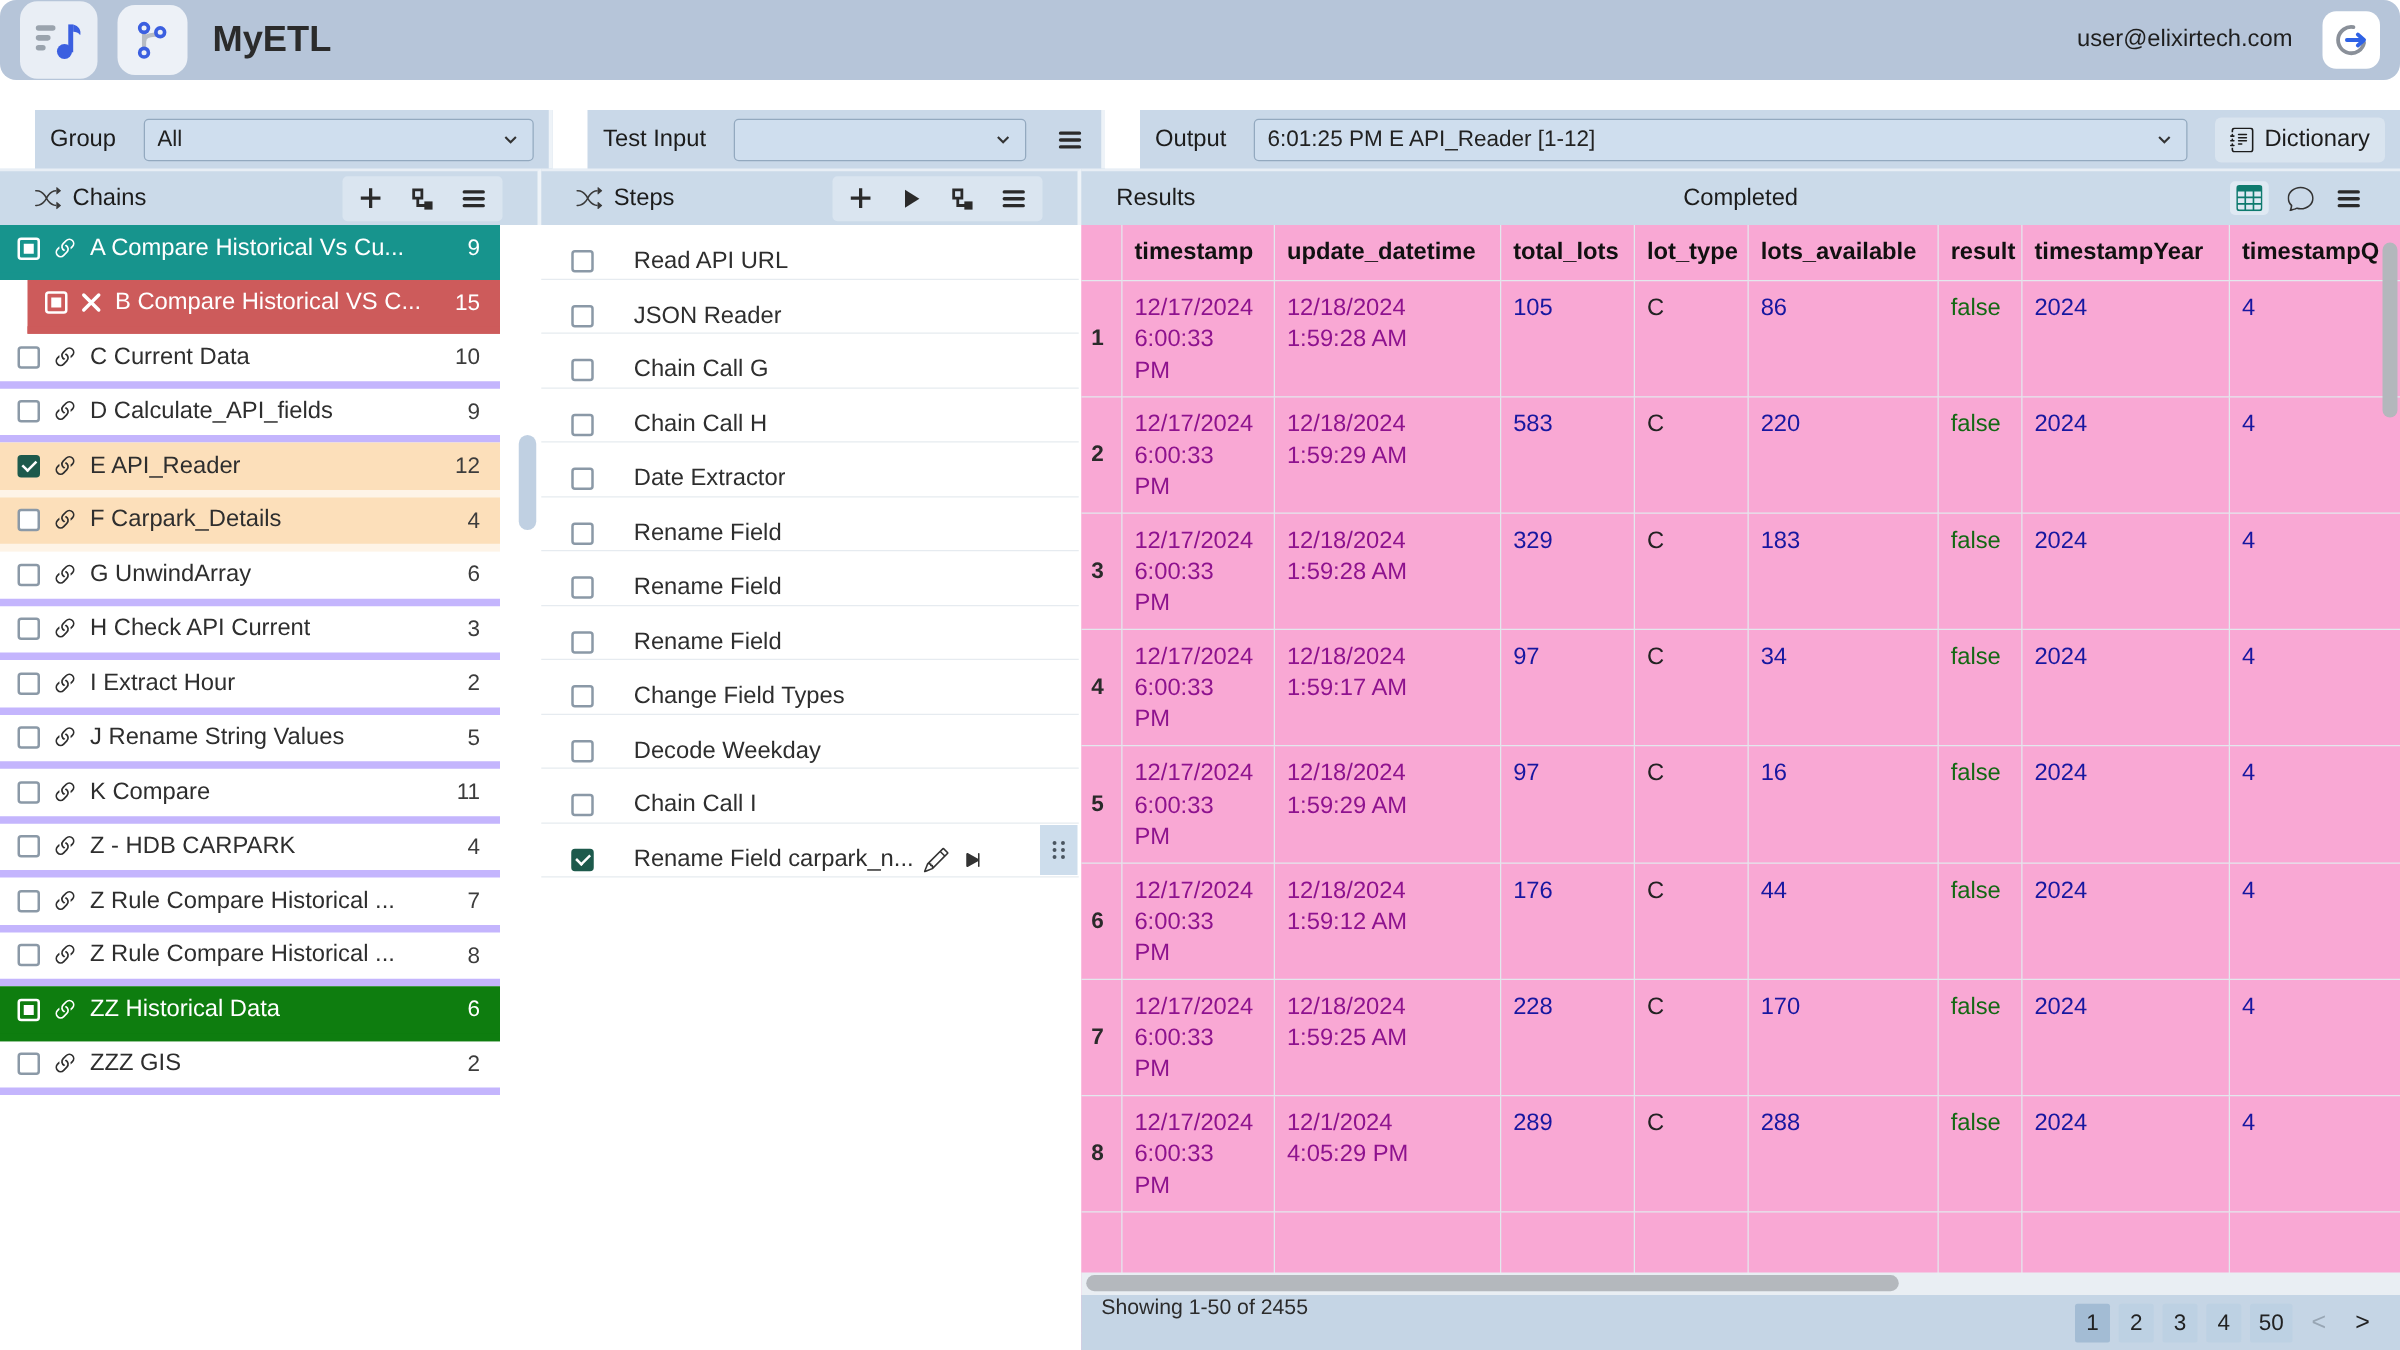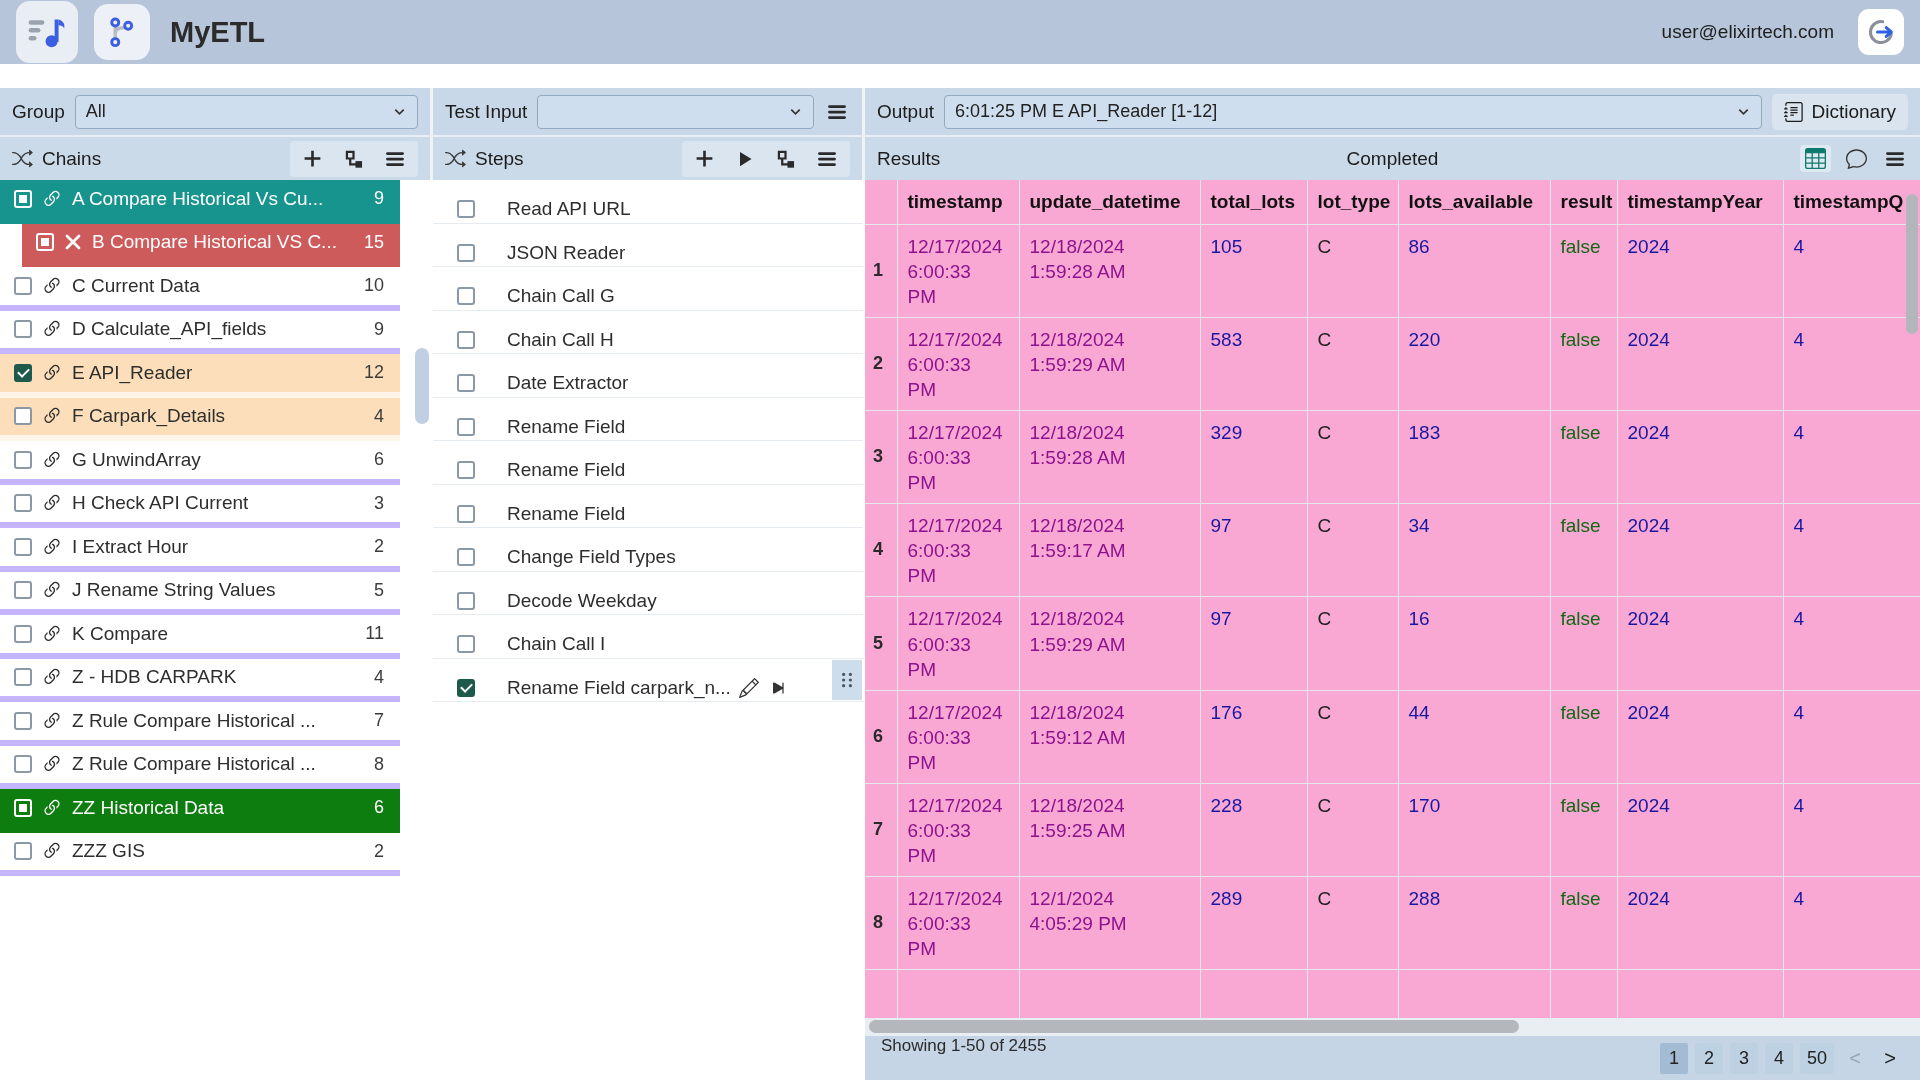--- a/index.html
+++ b/index.html
@@ -2,50 +2,50 @@
 <html style="--header-bg: #b6c5d9; --bar-bg: #c9d8e8; --phead-bg: #cbdae9; --chain-teal: #17948d; --chain-red: #cd5b5b; --chain-peach: #fcdfba; --chain-green: #0e7d0f; --check-bg: #1d5a4c; --cell-date: #8e128e; --cell-num: #1717a0; --cell-bool: #136813; --results-table-icon: #0e7a6e;"><head>
 <meta charset="utf-8">
 <style>
   * { margin:0; padding:0; box-sizing:border-box; }
   html,body { background:#9aa7b5; }
   body { font-family:"Liberation Sans", sans-serif; }
   .app { position:relative; width:1920px; height:1080px; background:#fff; overflow:hidden; color:#222; }
 
   
   .topbar { position:absolute; left:0; top:0; width:1920px; height:64px;
-            background:var(--header-bg,#b6c5d9); display:flex; align-items:center; padding:0 16px; gap:16px; }
+            background:var(--header-bg,#b6c5d9); display:flex; align-items:center; padding:0 16px; gap:16px;border-radius:13px; }
   .logo-btn { width:62px; height:62px; border-radius:14px; background:#e9eef5; border:none;
               display:flex; align-items:center; justify-content:center; }
   .logo-btn.second { width:56px; height:56px; background:#edf1f7; }
   .app-title { font-size:29px; font-weight:bold; color:#2b2b2b; margin-left:4px; }
   .spacer { flex:1; }
   .user-email { font-size:19px; color:#1e1e1e; }
   .logout-btn { width:46px; height:46px; border-radius:11px; background:#fff; border:none;
                 display:flex; align-items:center; justify-content:center; margin-left:8px; }
 
   
   .toolbar { position:absolute; top:88px; left:0; width:1920px; height:47px; display:flex; }
   .tsec { height:100%; background:var(--bar-bg,#c9d8e8); display:flex; align-items:center;
-          padding:0 12px; gap:10px; border-right:3px solid #eef3f8; }
+          padding:0 12px; gap:22px; border-right:3px solid #eef3f8;margin-left:28px; }
   .tsec.sec-group { width:433px; }
   .tsec.sec-test  { width:432px; }
   .tsec.sec-out   { width:1055px; border-right:none; }
   .tlabel { font-size:19px; color:#1c1c1c; white-space:nowrap; }
   .select { flex:1; height:34px; background:#cfdeee; border:1px solid #93a9bf; border-radius:4px;
             display:flex; align-items:center; padding:0 10px; font-size:18px; color:#222; min-width:0; }
   .select .val { white-space:nowrap; overflow:hidden; }
   .select .chev { margin-left:auto; flex:none; }
   .icon-btn { background:none; border:none; display:flex; align-items:center; justify-content:center;
               color:#2a2a2a; padding:2px; }
   .dict-btn { height:36px; border:none; border-radius:5px; background:rgba(255,255,255,.30);
               display:flex; align-items:center; gap:8px; font-size:19px; color:#1c1c1c; padding:0 12px; }
 
   
   .phead { position:absolute; top:135px; height:45px; background:var(--phead-bg,#cbdae9);
-           display:flex; align-items:center; padding:0 12px; gap:9px; font-size:19px; color:#1c1c1c;
+           display:flex; align-items:center; padding:0 28px; gap:9px; font-size:19px; color:#1c1c1c;
            border-top:2px solid #e8eef5; border-right:3px solid #eef3f8; }
   .phead.chains  { left:0; width:433px; }
   .phead.steps   { left:433px; width:432px; }
   .phead.results { left:865px; width:1055px; border-right:none;justify-content:center; }
   .actions { margin-left:auto; background:#dae5f0; border-radius:4px; display:flex; gap:16px;
              align-items:center; padding:5px 10px; }
   .results-status { position:absolute; left:50%; transform:translateX(-50%); font-size:19px; color:#1c1c1c; }
   .ricons { margin-left:auto; display:flex; gap:13px; align-items:center; }
   .iconbox { background:#dfe9f3; border-radius:4px; padding:3px 5px; display:flex; align-items:center; }
 

